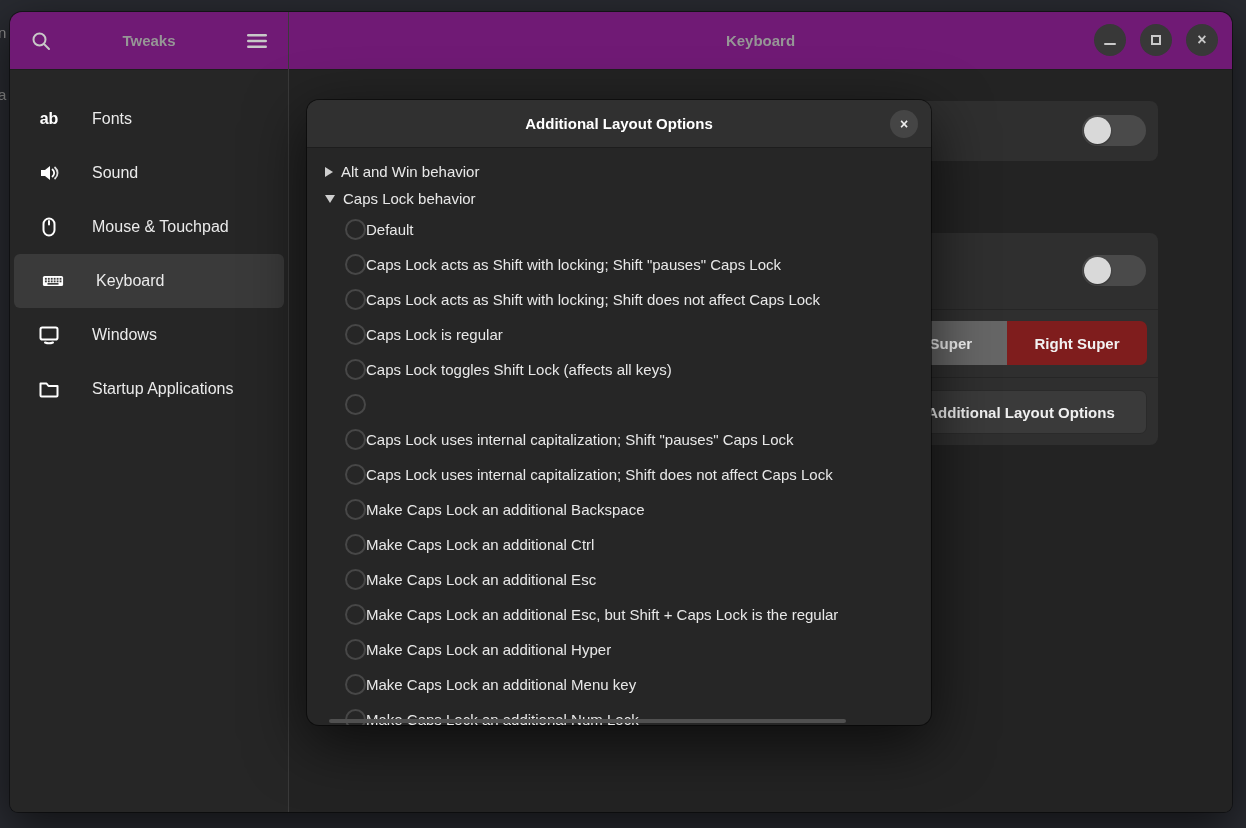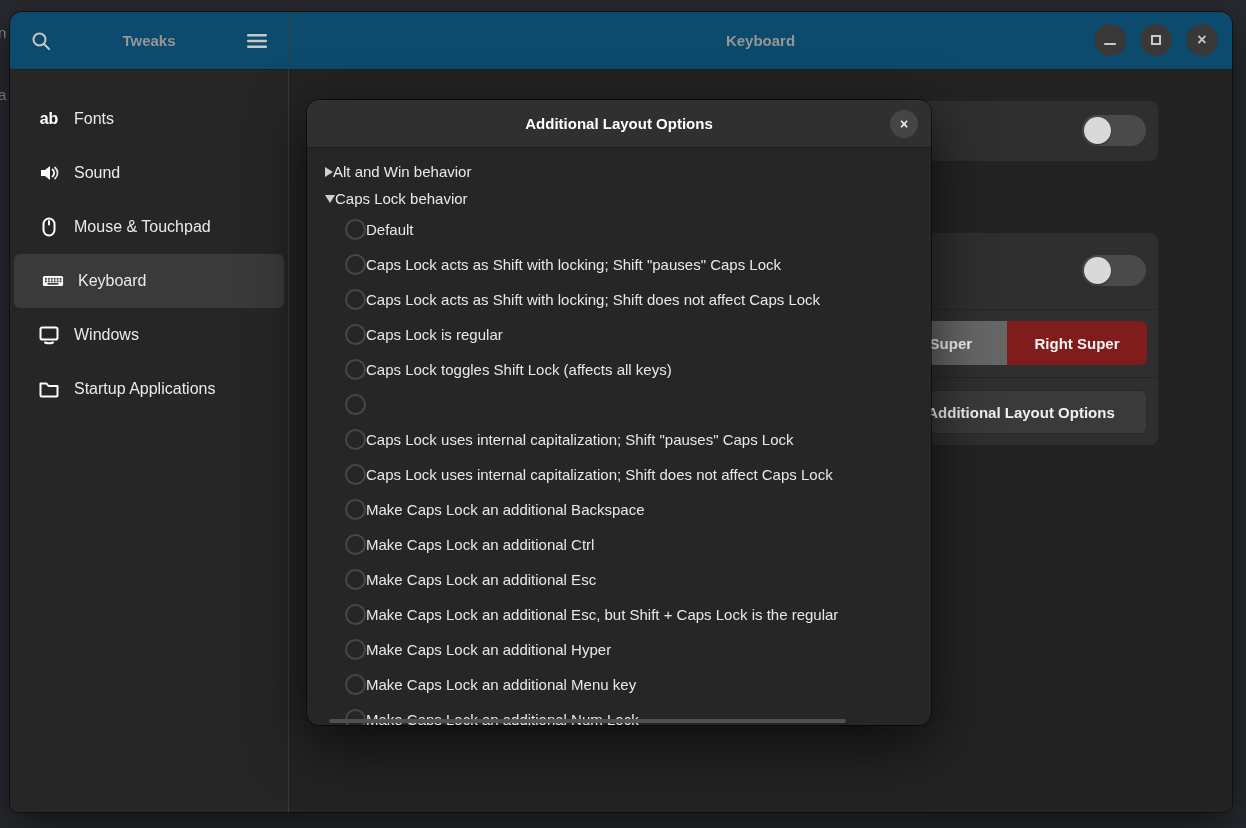--- a/index.html
+++ b/index.html
@@ -15,34 +15,34 @@
   
   .window {
     position:absolute; left:10px; top:12px; width:1222px; height:800px;
     background:#232323; border-radius:12px 12px 8px 8px;
     box-shadow:0 14px 46px rgba(0,0,0,.6), 0 0 0 1px rgba(0,0,0,.45);
     overflow:hidden;
   }
   .v-sep { position:absolute; left:278px; top:0; width:1px; height:100%; background:#3a3a3a; z-index:3; }
 
   
-  .headerbar { position:absolute; top:0; height:58px; background:#0c4a6e; border-bottom:1px solid #1e1e1e; display:flex; align-items:center; }
+  .headerbar { position:absolute; top:0; height:58px; background:#701a75; border-bottom:1px solid #1e1e1e; display:flex; align-items:center; }
   .headerbar.side { left:0; width:278px; padding:0 14px; justify-content:space-between; }
   .headerbar.main { left:279px; width:943px; justify-content:center; }
   .hb-title { font-weight:bold; font-size:15px; color:#969696; }
   .icon-btn { width:34px; height:34px; border-radius:6px; display:flex; align-items:center; justify-content:center; background:transparent; border:none; cursor:pointer; }
   .winctl { position:absolute; right:14px; top:12px; display:flex; gap:14px; }
   .winctl .ctl { width:32px; height:32px; border-radius:50%; background:#383838; color:#c9c9c9; display:flex; align-items:center; justify-content:center; font-size:14px; border:none; cursor:pointer; }
   .ctl .glyph-min { width:12px; height:2px; background:#c9c9c9; border-radius:1px; margin-top:8px; }
   .ctl .glyph-max { width:10px; height:10px; border:2px solid #c9c9c9; }
   .ctl .glyph-close { font-size:16px; font-weight:bold; line-height:1; }
 
   
   .sidebar { position:absolute; left:0; top:58px; width:278px; height:742px; background:#262626; padding-top:22px; }
-  .side-item { display:flex; align-items:center; gap:14px; height:54px; margin:0 0 0 0; padding-left:28px; font-size:16px; color:#eaeaea; cursor:pointer; }
+  .side-item { display:flex; align-items:center; gap:32px; height:54px; margin:0 0 0 0; padding-left:28px; font-size:16px; color:#eaeaea; cursor:pointer; }
   .side-item.selected { background:#3a3a3a; border-radius:6px; margin:0 0 0 4px; width:270px; }
   .side-icon { width:22px; display:flex; justify-content:center; align-items:center; flex:none; }
   .fonts-glyph { font-weight:bold; font-size:16px; color:#fff; letter-spacing:0; }
 
   
   .main-content { position:absolute; left:279px; top:58px; width:943px; height:742px; background:#232323; }
   .card { position:absolute; background:#2f2f2f; border-radius:8px; }
   .card1 { left:71px; top:31px; width:798px; height:60px; }
   .card2 { left:71px; top:163px; width:798px; height:212px; }
   .row { position:relative; }
@@ -57,21 +57,21 @@
   .seg.left { width:144px; background:#666666; }
   .seg.right { width:140px; background:#7f1d1d; }
   .layout-btn { position:absolute; left:535px; top:12px; width:252px; height:44px; background:#3a3a3a; border:1px solid #2a2a2a; border-radius:7px; color:#f0f0f0; font-weight:bold; font-size:15px; font-family:inherit; cursor:pointer; }
 
   
   .dialog { position:absolute; left:297px; top:88px; width:624px; height:625px; border-radius:12px; background:#262626; box-shadow:0 18px 60px rgba(0,0,0,.65), 0 0 0 1px rgba(0,0,0,.5); z-index:10; overflow:hidden; }
   .dlg-header { height:48px; background:#303030; border-bottom:1px solid #1d1d1d; display:flex; align-items:center; justify-content:center; position:relative; }
   .dlg-title { font-weight:bold; font-size:15px; color:#ffffff; }
   .dlg-close { position:absolute; right:13px; top:10px; width:28px; height:28px; border-radius:50%; background:#454545; color:#eeeeee; border:none; font-size:14px; font-weight:bold; display:flex; align-items:center; justify-content:center; cursor:pointer; line-height:1; }
   .dlg-body { position:relative; height:577px; padding-top:10px; overflow:hidden; }
-  .tree-row { display:flex; align-items:center; height:27px; padding-left:18px; font-size:15px; color:#e8e8e8; cursor:pointer; }
+  .tree-row { display:flex; align-items:center; height:27px; padding-left:18px; gap:8px; font-size:15px; color:#e8e8e8; cursor:pointer; }
   .expander { width:0; height:0; flex:none; }
   .expander.collapsed { border-left:8px solid #cfcfcf; border-top:5.5px solid transparent; border-bottom:5.5px solid transparent; }
   .expander.expanded { border-top:8px solid #cfcfcf; border-left:5.5px solid transparent; border-right:5.5px solid transparent; }
   .opt-row { display:flex; align-items:center; height:35px; padding-left:38px; font-size:15px; color:#e8e8e8; white-space:nowrap; cursor:pointer; }
   .radio { width:21px; height:21px; border:2px solid #474747; border-radius:50%; flex:none; background:transparent; }
   .dlg-scrollbar { position:absolute; left:22px; bottom:2px; width:517px; height:4px; border-radius:2px; background:#505050; cursor:pointer; }
 
   svg { display:block; }
 </style>
 </head>

